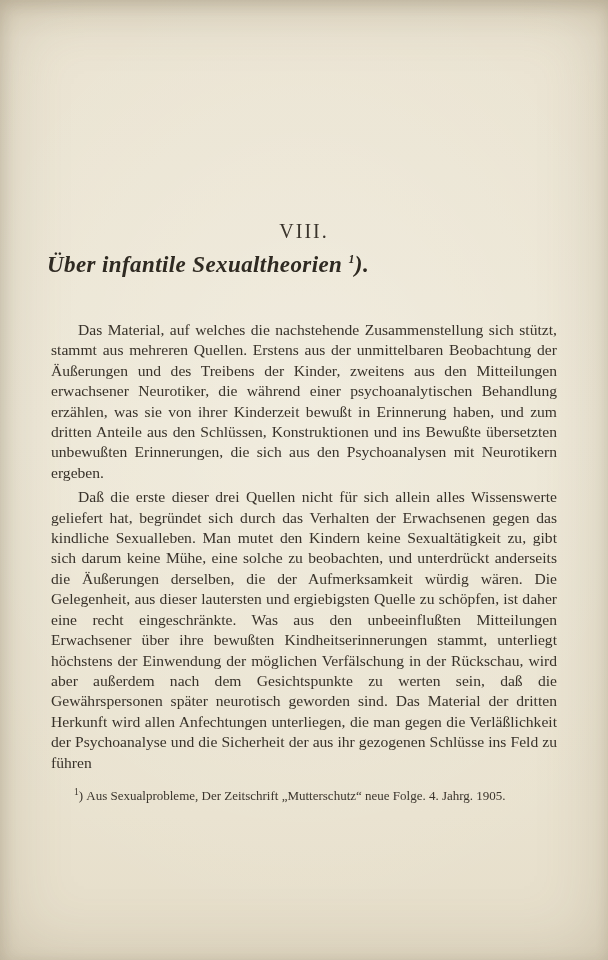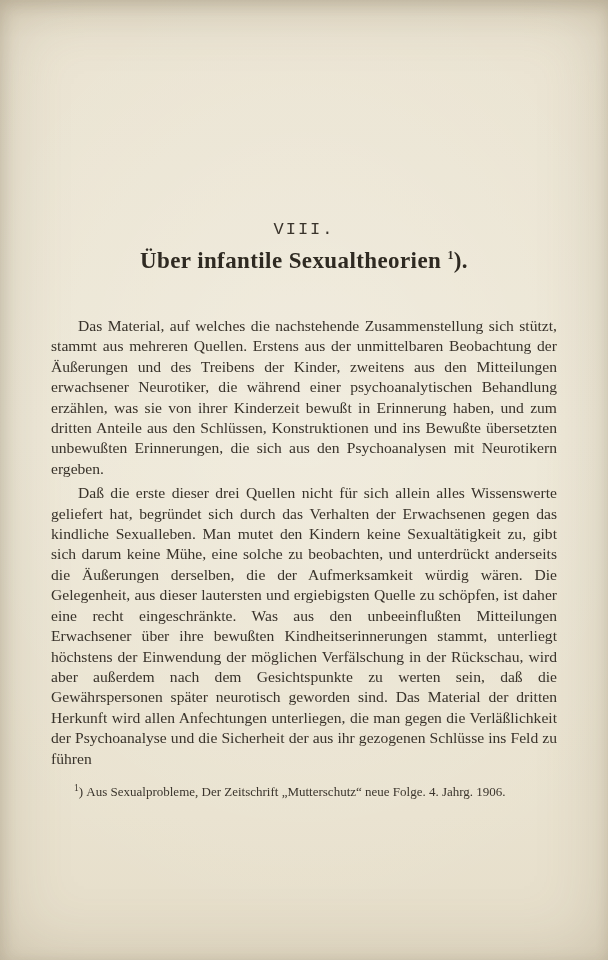--- a/index.html
+++ b/index.html
@@ -26,33 +26,32 @@
   }
   .page {
     position: absolute;
     left: 47px;
     top: 0;
     width: 514px;
     padding-top: 220px;
   }
   .chapter-number {
     text-align: center;
-    font-size: 17px;
+    font-size: 20px;
     letter-spacing: 2px;
     color: #3a342c;
     margin: 0 0 9px 0;
-    font-family: Liberation Mono, monospace;
   }
   .title {
-    text-align: center;
     font-size: 23px;
     font-weight: 700;
     letter-spacing: 0.4px;
     color: #2f2a22;
     margin: 0 0 42px 0;
+    font-style: italic;
   }
   .title sup {
     font-size: 12px;
     font-weight: 700;
     vertical-align: super;
     line-height: 0;
   }
   .body-para {
     margin: 4px;
     font-size: 15.6px;
@@ -85,16 +84,16 @@
   <div class="page">
 
     <div class="chapter-number">VIII.</div>
 
     <h1 class="title"><span>Über infantile Sexualtheorien</span>&nbsp;<sup><span>1</span></sup><span>).</span></h1>
 
     <p class="body-para">Das Material, auf welches die nachstehende Zusammenstellung sich stützt, stammt aus mehreren Quellen. Erstens aus der unmittelbaren Beobachtung der Äußerungen und des Treibens der Kinder, zweitens aus den Mitteilungen erwachsener Neurotiker, die während einer psychoanalytischen Behandlung erzählen, was sie von ihrer Kinderzeit bewußt in Erinnerung haben, und zum dritten Anteile aus den Schlüssen, Konstruktionen und ins Bewußte übersetzten unbewußten Erinnerungen, die sich aus den Psychoanalysen mit Neurotikern ergeben.</p>
 
     <p class="body-para">Daß die erste dieser drei Quellen nicht für sich allein alles Wissenswerte geliefert hat, begründet sich durch das Verhalten der Erwachsenen gegen das kindliche Sexualleben. Man mutet den Kindern keine Sexualtätigkeit zu, gibt sich darum keine Mühe, eine solche zu beobachten, und unterdrückt anderseits die Äußerungen derselben, die der Aufmerksamkeit würdig wären. Die Gelegenheit, aus dieser lautersten und ergiebigsten Quelle zu schöpfen, ist daher eine recht eingeschränkte. Was aus den unbeeinflußten Mitteilungen Erwachsener über ihre bewußten Kindheitserinnerungen stammt, unterliegt höchstens der Einwendung der möglichen Verfälschung in der Rückschau, wird aber außerdem nach dem Gesichtspunkte zu werten sein, daß die Gewährspersonen später neurotisch geworden sind. Das Material der dritten Herkunft wird allen Anfechtungen unterliegen, die man gegen die Verläßlichkeit der Psychoanalyse und die Sicherheit der aus ihr gezogenen Schlüsse ins Feld zu führen</p>
 
-    <div class="footnote"><sup><span>1</span></sup><span>)</span>&nbsp;<span>Aus Sexualprobleme, Der Zeitschrift „Mutterschutz“ neue Folge. 4. Jahrg. 1906.</span></div>
+    <div class="footnote"><sup><span>1</span></sup><span>)</span>&nbsp;<span>Aus Sexualprobleme, Der Zeitschrift „Mutterschutz“ neue Folge. 4. Jahrg. 1905.</span></div>
 
   </div>
 </div>
 
 </body></html>

